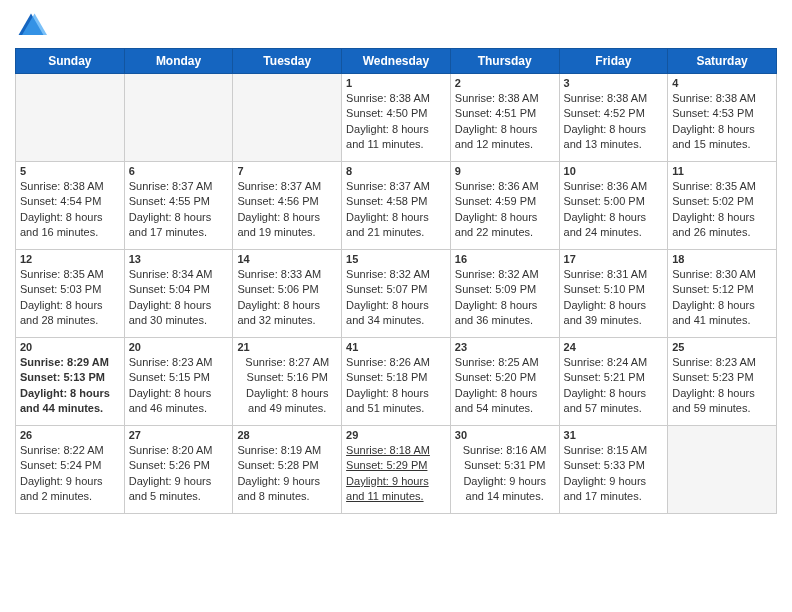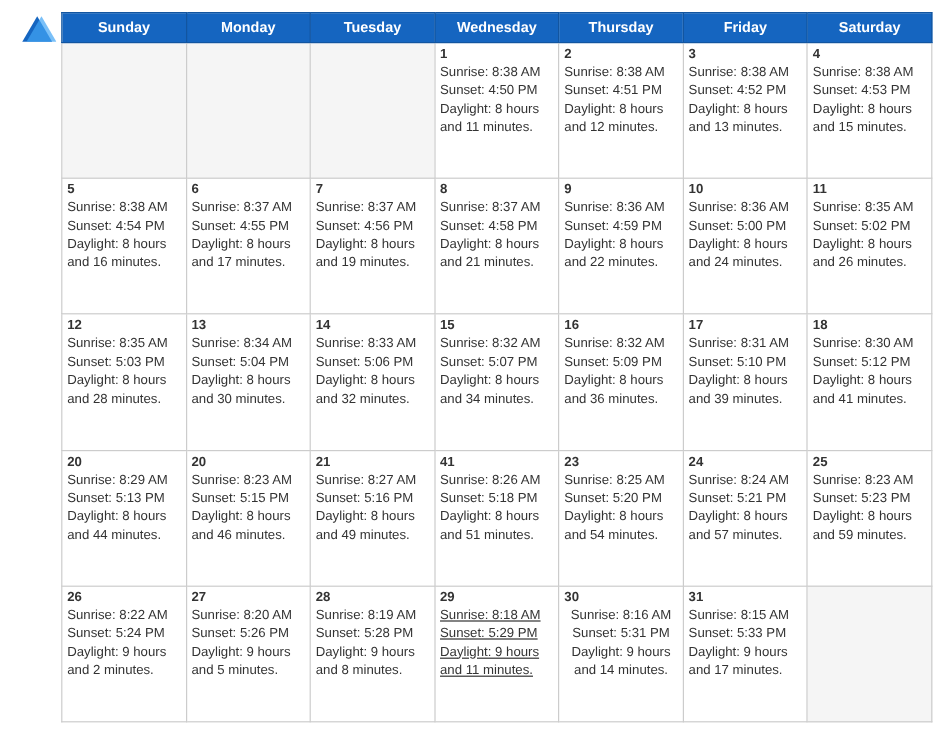--- a/index.html
+++ b/index.html
@@ -8,21 +8,21 @@
       background: #fff;
       width: 792px;
       height: 612px;
       overflow: hidden;
     }
     .page {
       width: 792px;
       height: 612px;
       padding: 10px 15px;
       display: flex;
-      flex-direction: row;
+      flex-direction: column;
     }
     .header {
       display: flex;
       align-items: flex-start;
       justify-content: space-between;
       margin-bottom: 6px;
     }
     .logo {
       display: flex;
       align-items: center;
@@ -265,35 +265,35 @@
             <div class="day-number">18</div>
             <div class="day-info" style="white-space: pre-line;">Sunrise: 8:30 AM
 Sunset: 5:12 PM
 Daylight: 8 hours
 and 41 minutes.</div>
           </td>
         </tr>
         <tr>
           <td class="day-cell">
             <div class="day-number">20</div>
-            <div class="day-info" style="white-space: pre-line;">Sunrise: 8:29 AM
+            <div class="day-info" style="white-space: pre-line; font-weight: bold;">Sunrise: 8:29 AM
 Sunset: 5:13 PM
 Daylight: 8 hours
 and 44 minutes.</div>
           </td>
           <td class="day-cell">
             <div class="day-number">20</div>
             <div class="day-info" style="white-space: pre-line;">Sunrise: 8:23 AM
 Sunset: 5:15 PM
 Daylight: 8 hours
 and 46 minutes.</div>
           </td>
           <td class="day-cell">
             <div class="day-number">21</div>
-            <div class="day-info" style="white-space: pre-line;">Sunrise: 8:27 AM
+            <div class="day-info" style="white-space: pre-line; text-align: center;">Sunrise: 8:27 AM
 Sunset: 5:16 PM
 Daylight: 8 hours
 and 49 minutes.</div>
           </td>
           <td class="day-cell">
             <div class="day-number">41</div>
             <div class="day-info" style="white-space: pre-line;">Sunrise: 8:26 AM
 Sunset: 5:18 PM
 Daylight: 8 hours
 and 51 minutes.</div>

